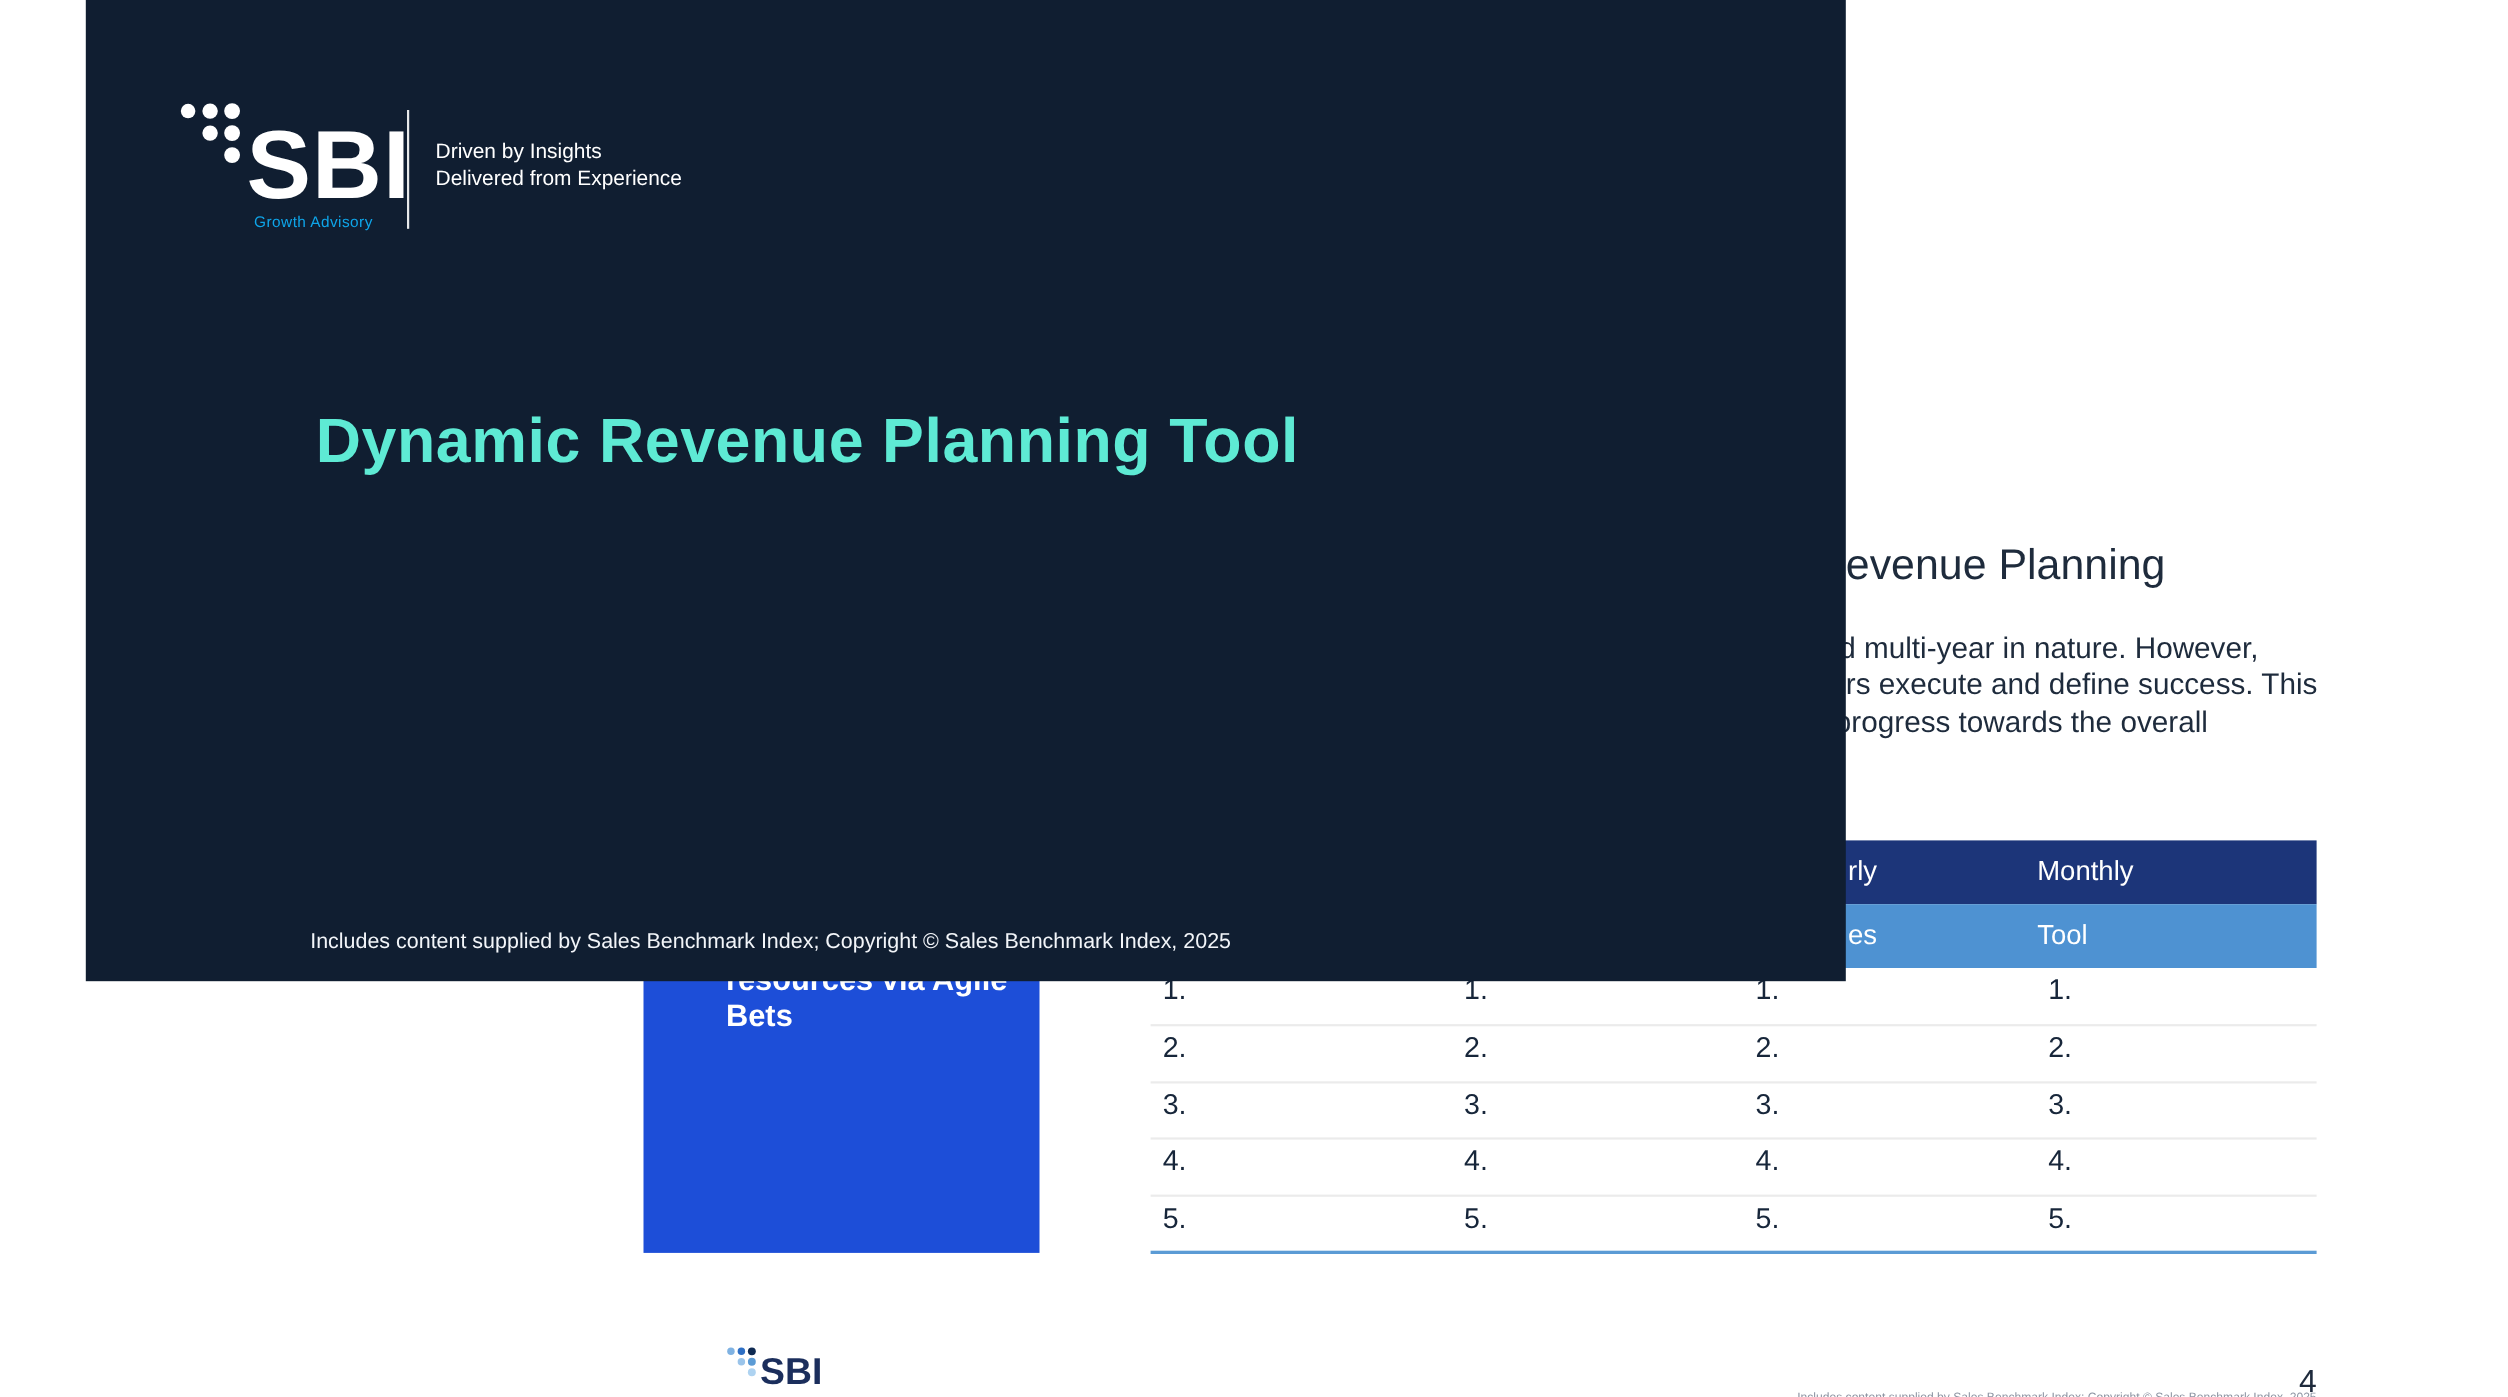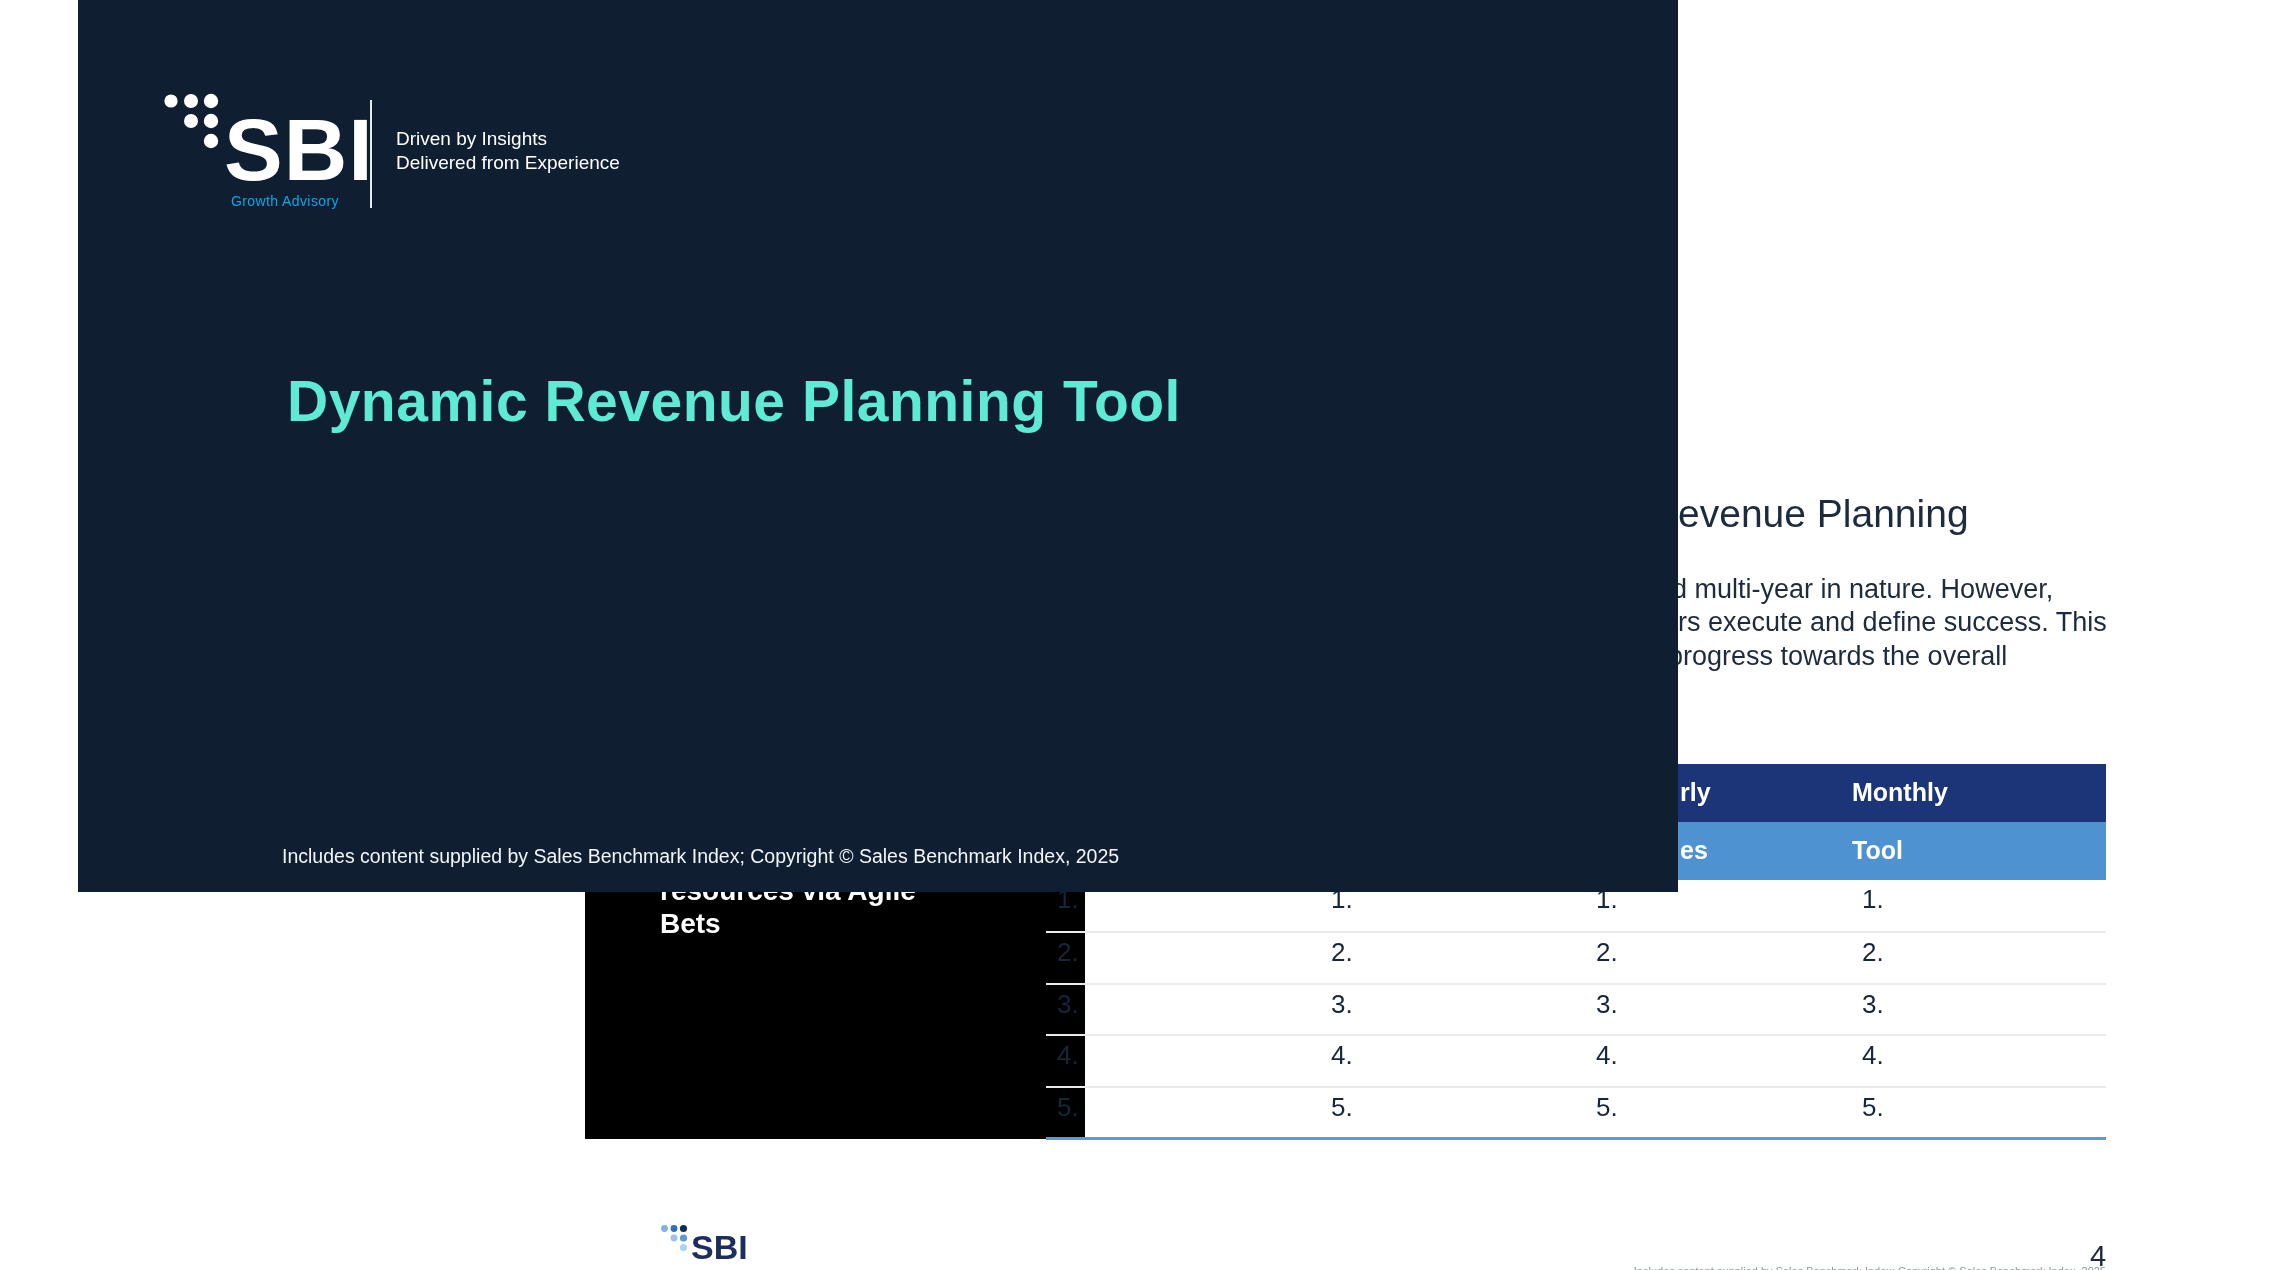--- a/index.html
+++ b/index.html
@@ -16,35 +16,35 @@
     font-size:39px;font-weight:400;color:#1e2b3c;white-space:nowrap;
   }
   .bs-line{
     position:absolute;font-size:27px;line-height:33px;color:#1e2b3c;white-space:nowrap;
   }
   .bs-line.l1{left:1672px;top:573px;}
   .bs-line.l2{left:1678px;top:606px;}
   .bs-line.l3{left:1668px;top:640px;}
 
   .callout{
-    position:absolute;left:585px;top:818px;width:500px;height:321px;
-    background:#000000;
+    position:absolute;left:585px;top:818px;width:360px;height:321px;
+    background:#1d4ed8;
   }
   .callout-text{
     position:absolute;left:75px;top:56px;
     font-size:28px;font-weight:700;line-height:33px;color:#ffffff;
   }
 
   
   .ptable{position:absolute;left:1046px;top:764px;width:1060px;}
   .thead{position:relative;height:58px;}
   .thead.dark{background:#1c3579;}
   .thead.light{background:#4e92d2;}
   .th-label{
-    position:absolute;top:16px;font-size:25px;font-weight:700;
+    position:absolute;top:16px;font-size:25px;font-weight:400;
     color:#ffffff;line-height:25px;white-space:nowrap;
   }
   .h-pos-a{left:634px;}
   .h-pos-b{left:806px;}
   .tbody{border-bottom:3px solid #5b9bd5;}
   .trow{position:relative;height:51.4px;box-sizing:border-box;}
   .trow + .trow{border-top:2px solid #ebebeb;}
   .tcell{
     position:absolute;top:6px;font-size:26px;line-height:26px;color:#17263a;
   }

